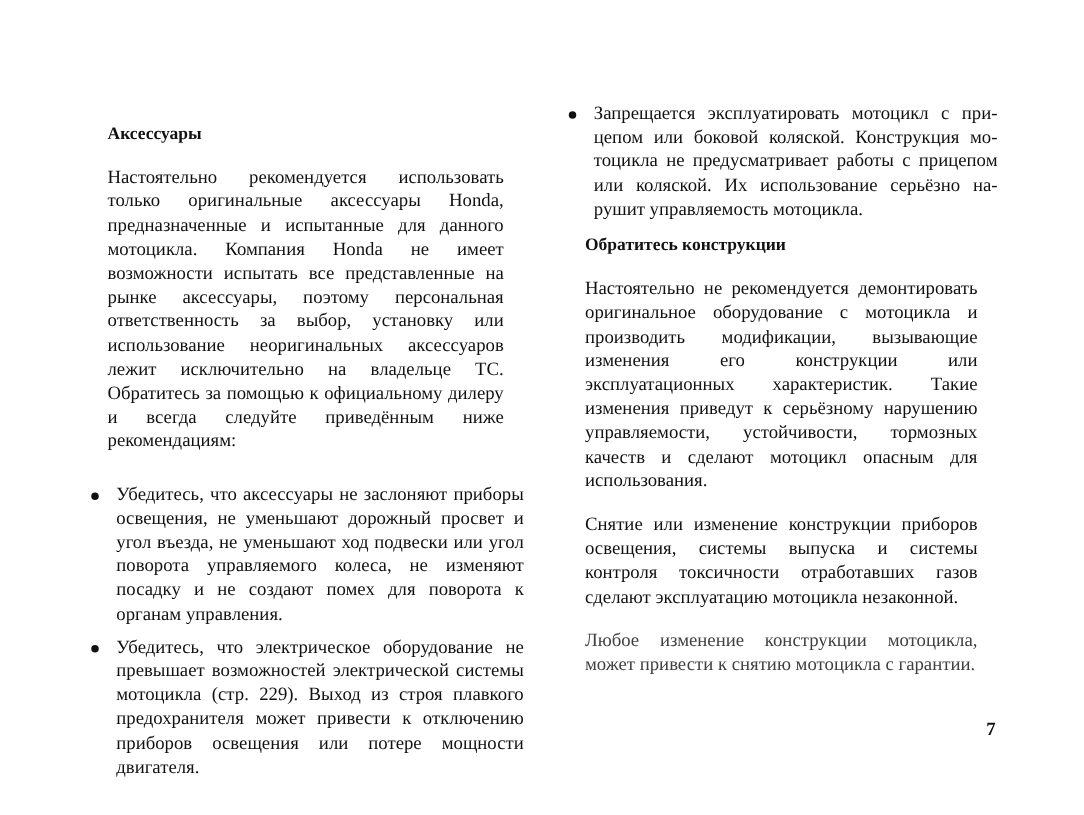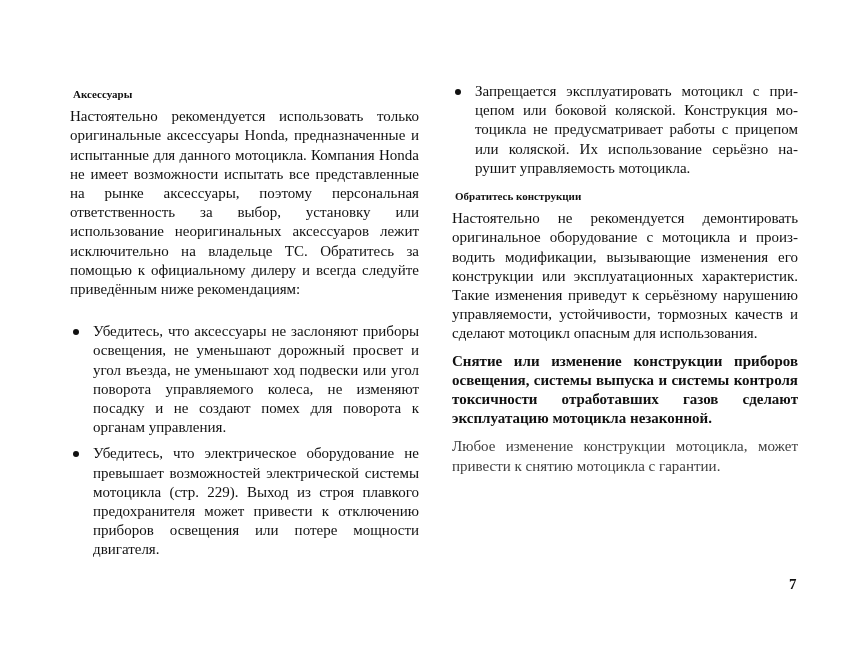--- a/index.html
+++ b/index.html
@@ -19,30 +19,30 @@
       position: absolute;
       top: 82px;
       font-size: 15px;
       line-height: 19.2px;
     }
     .col-left { left: 70px; width: 349px; }
     .col-right { left: 452px; width: 346px; }
 
     .heading {
       font-weight: bold;
-      font-size: 11px;
+      font-size: 14px;
       line-height: 19.2px;
-      margin: 3px;
+      margin: 16px;
     }
     p {
-      margin: 0;
+      margin: 16px;
       text-align: justify;
       hyphens: manual;
     }
-    .para-gap { margin-top: 8px; font-weight: bold; }
+    .para-gap { margin-top: 8px; }
     .list {
       list-style: none;
       margin: 0;
       padding: 0;
     }
     .list-left { margin-top: 23px; }
     .list li {
       position: relative;
       padding-left: 23px;
       text-align: justify;

